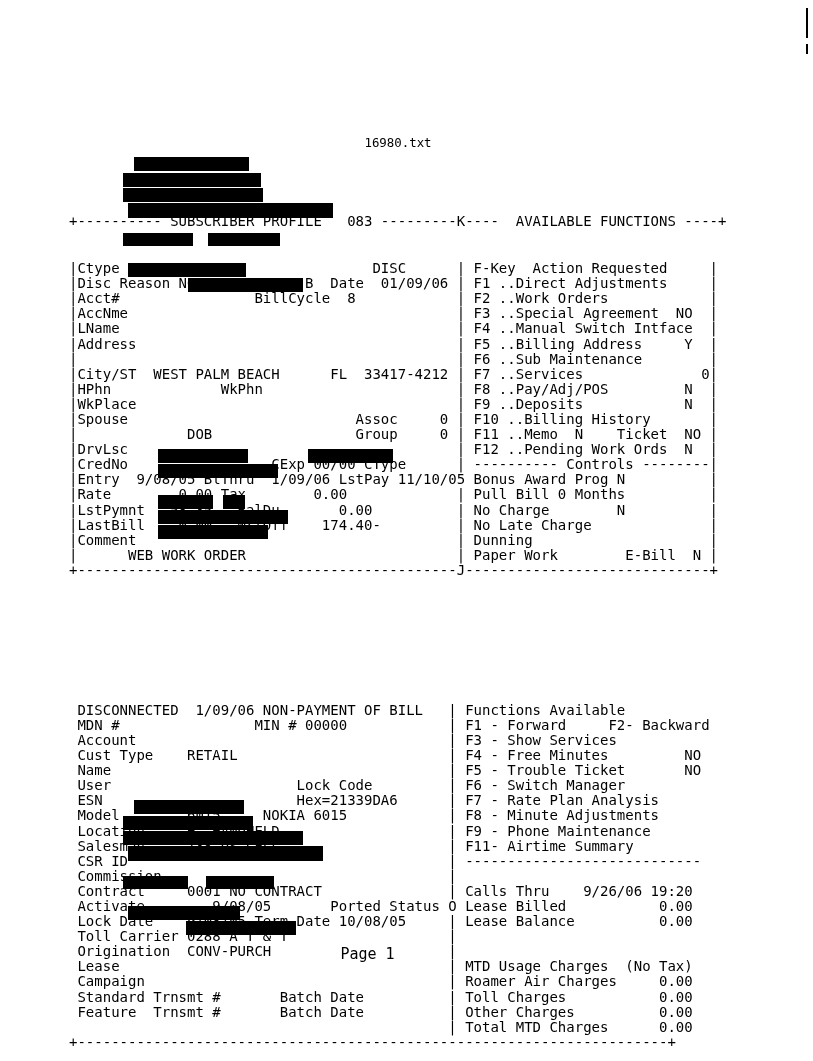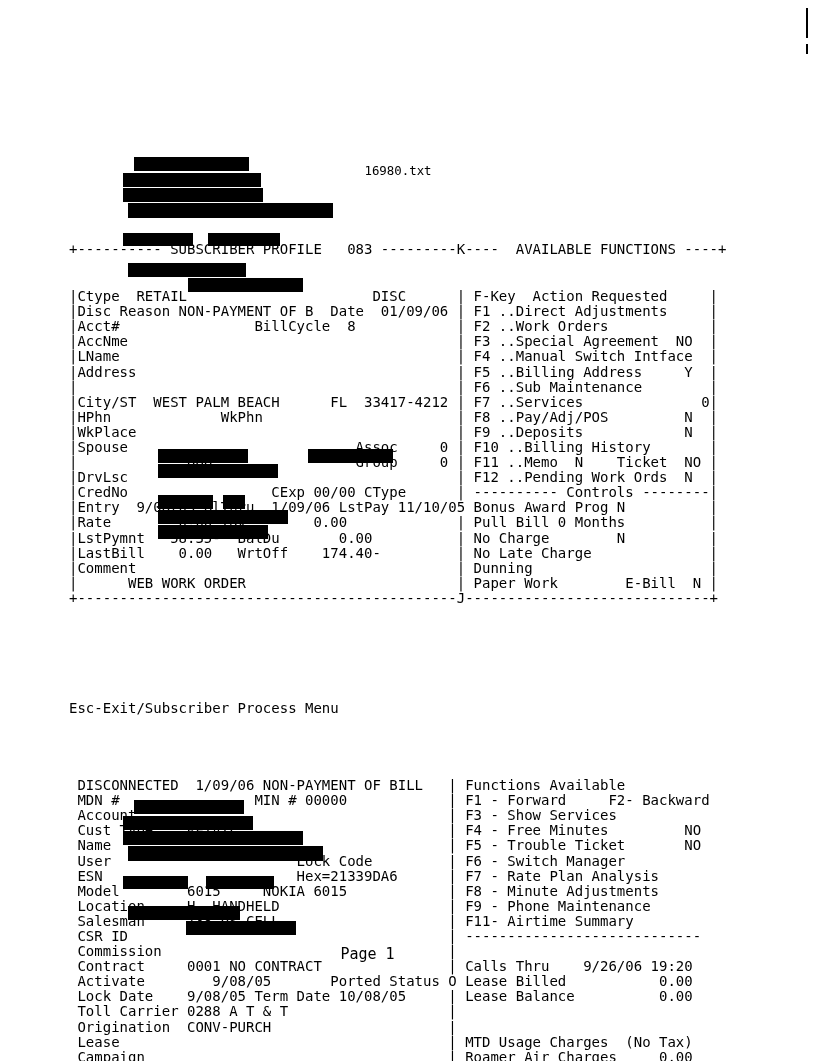--- a/index.html
+++ b/index.html
@@ -27,21 +27,20 @@
     top: 90px;
     width: 660px;
     font-size: 12.4px;
     line-height: 15.1px;
     white-space: pre;
     letter-spacing: 0px;
   }
   .hdr {
     text-align: center;
     margin-bottom: 2px;
-    margin-top: 28px;
   }
   pre.block {
     margin: 1px;
     font-family: "DejaVu Sans Mono", monospace;
     font-size: 14px;
     line-height: 15.1px;
     white-space: pre;
   }
   .footer {
     position: absolute;
@@ -93,21 +92,20 @@
 |CredNo                 CExp 00/00 CType      | ---------- Controls --------|
 |Entry  9/08/05 BlThru  1/09/06 LstPay 11/10/05 Bonus Award Prog N          |
 |Rate        0.00 Tax        0.00             | Pull Bill 0 Months          |
 |LstPymnt   58.35-  BalDu       0.00          | No Charge        N          |
 |LastBill    0.00   WrtOff    174.40-         | No Late Charge              |
 |Comment                                      | Dunning                     |
 |      WEB WORK ORDER                         | Paper Work        E-Bill  N |
 +---------------------------------------------J-----------------------------+</pre>
 
     <pre class="block"> </pre>
-    <pre class="block">Esc-Exit/Subscriber Process Menu</pre>
 
     
     <pre class="block"> DISCONNECTED  1/09/06 NON-PAYMENT OF BILL   | Functions Available
  MDN #                MIN # 00000            | F1 - Forward     F2- Backward
  Account                                     | F3 - Show Services
  Cust Type    RETAIL                         | F4 - Free Minutes         NO
  Name                                        | F5 - Trouble Ticket       NO
  User                      Lock Code         | F6 - Switch Manager
  ESN                       Hex=21339DA6      | F7 - Rate Plan Analysis
  Model        6015     NOKIA 6015            | F8 - Minute Adjustments

